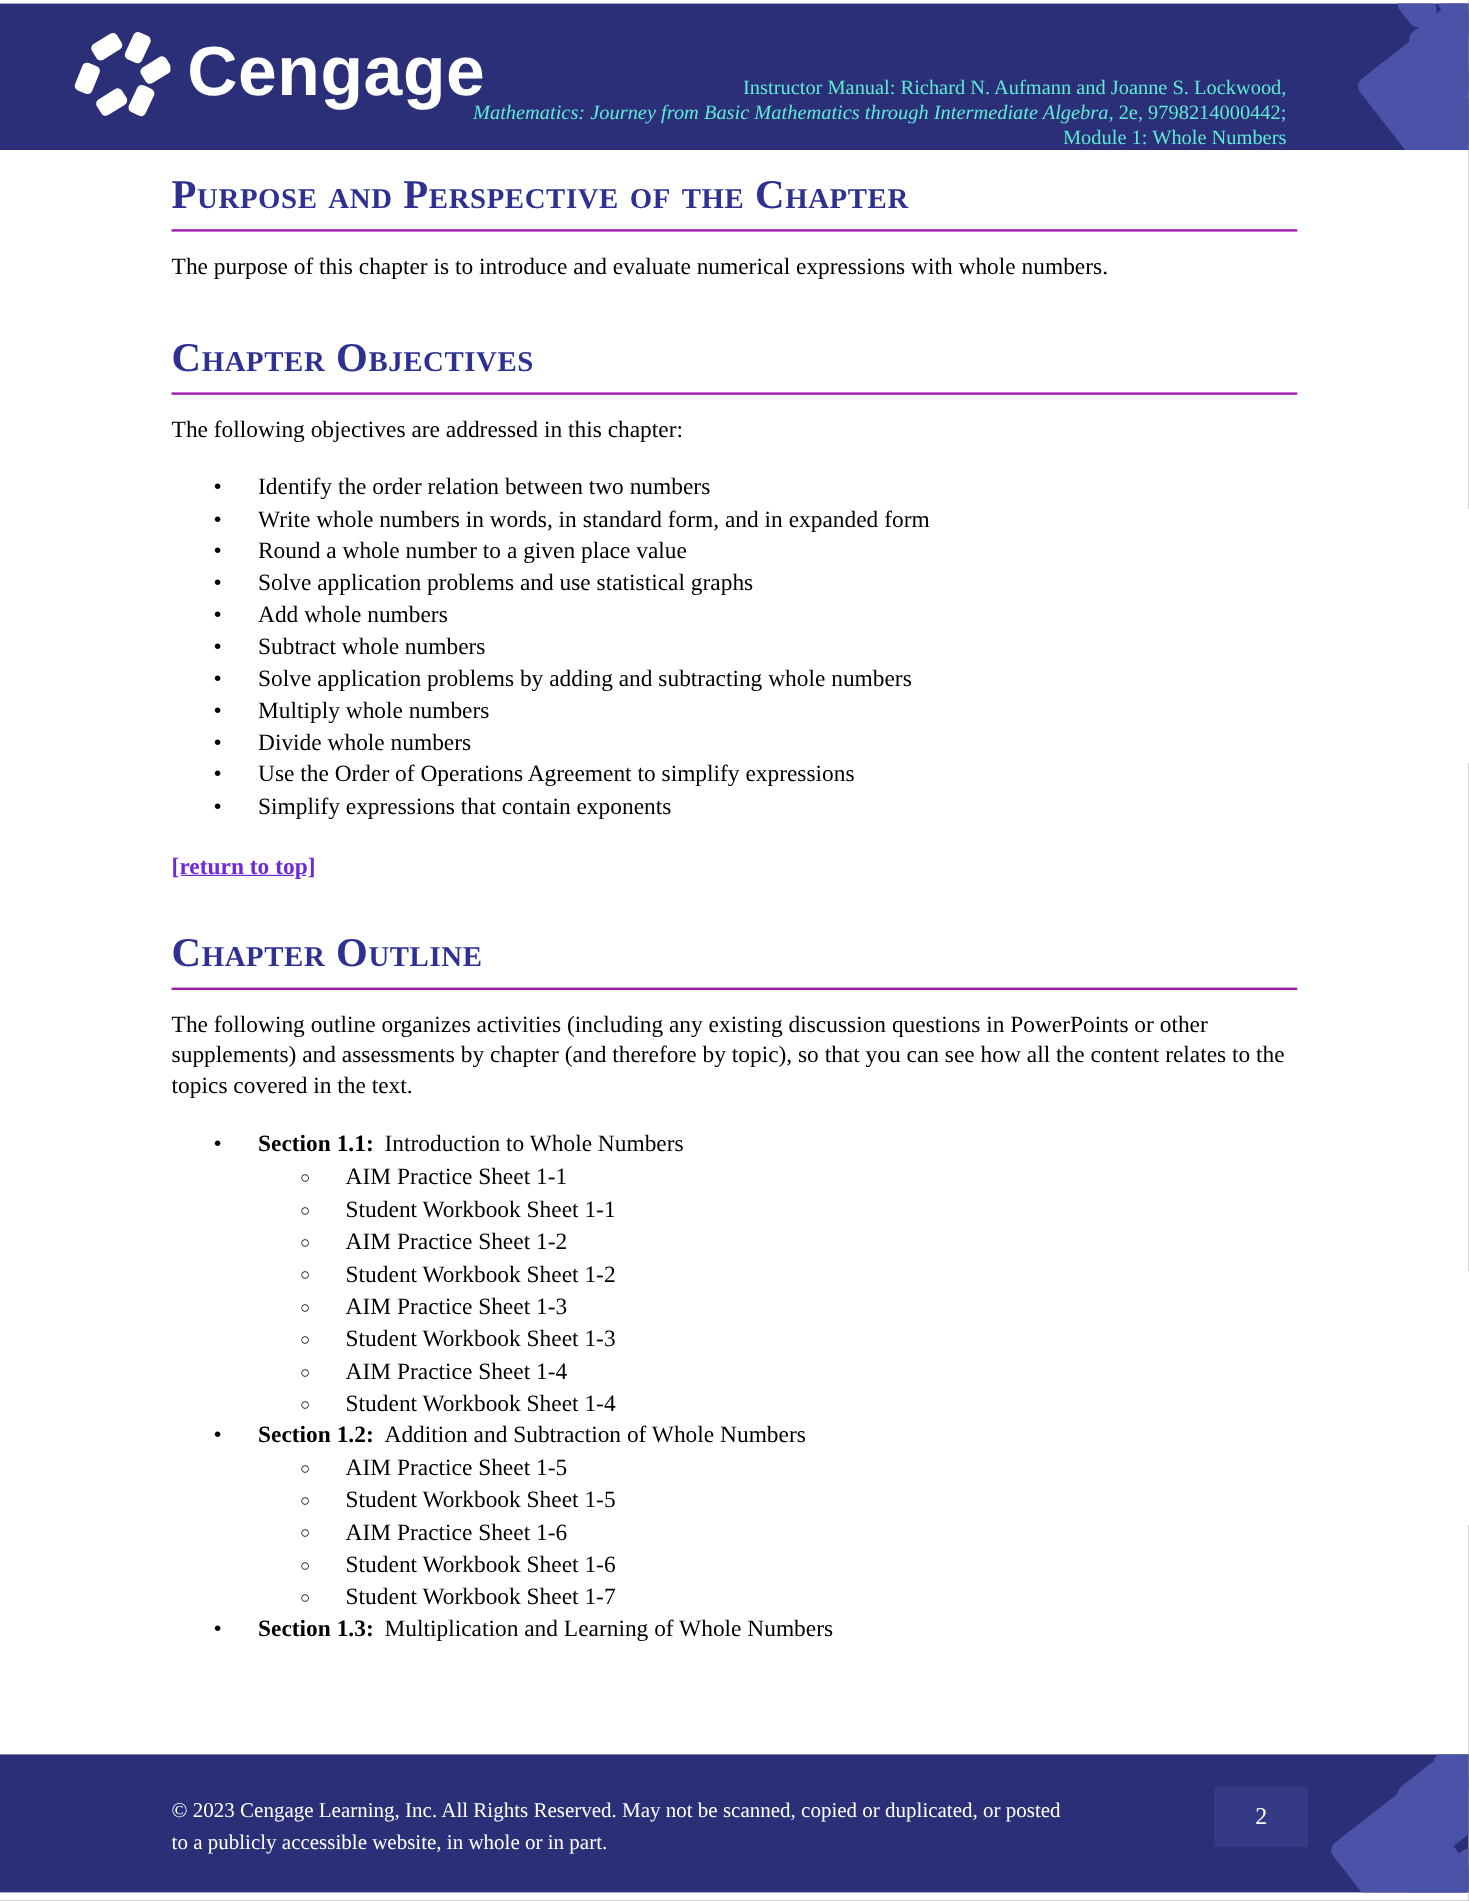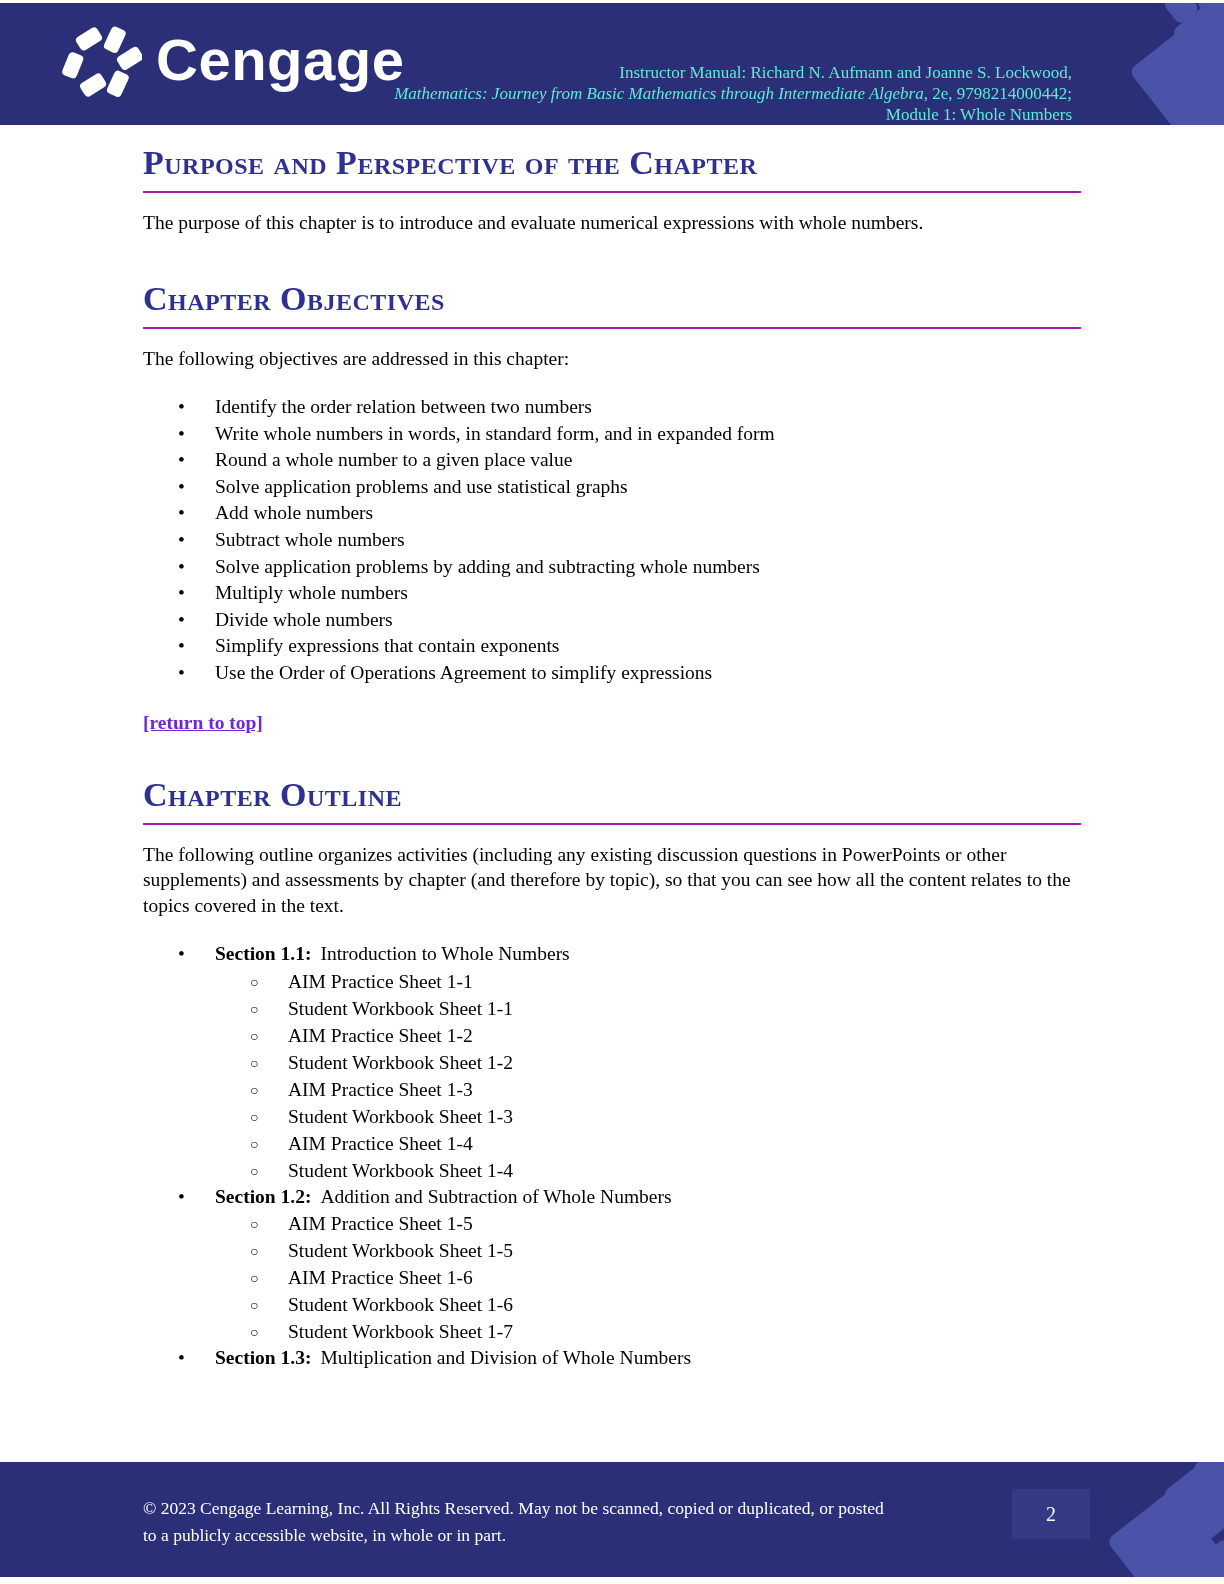--- a/index.html
+++ b/index.html
@@ -192,22 +192,22 @@
     <ul class="blist">
       <li>Identify the order relation between two numbers</li>
       <li>Write whole numbers in words, in standard form, and in expanded form</li>
       <li>Round a whole number to a given place value</li>
       <li>Solve application problems and use statistical graphs</li>
       <li>Add whole numbers</li>
       <li>Subtract whole numbers</li>
       <li>Solve application problems by adding and subtracting whole numbers</li>
       <li>Multiply whole numbers</li>
       <li>Divide whole numbers</li>
+      <li>Use the Order of Operations Agreement to simplify expressions</li>
       <li>Simplify expressions that contain exponents</li>
-      <li>Use the Order of Operations Agreement to simplify expressions</li>
     </ul>
 
     <a class="return-link" href="#">[return to top]</a>
 
     <h1 class="sec-heading" style="margin-top:41px;">Chapter Outline</h1>
     <p class="para">The following outline organizes activities (including any existing discussion questions in PowerPoints or other supplements) and assessments by chapter (and therefore by topic), so that you can see how all the content relates to the topics covered in the text.</p>
 
     <ul class="blist">
       <li>
         <span class="sec-label">Section 1.1:</span><span class="sec-title">Introduction to Whole Numbers</span>
@@ -226,21 +226,21 @@
         <span class="sec-label">Section 1.2:</span><span class="sec-title">Addition and Subtraction of Whole Numbers</span>
         <ul class="sublist">
           <li>AIM Practice Sheet 1-5</li>
           <li>Student Workbook Sheet 1-5</li>
           <li>AIM Practice Sheet 1-6</li>
           <li>Student Workbook Sheet 1-6</li>
           <li>Student Workbook Sheet 1-7</li>
         </ul>
       </li>
       <li>
-        <span class="sec-label">Section 1.3:</span><span class="sec-title">Multiplication and Division of Whole Numbers</span>
+        <span class="sec-label">Section 1.3:</span><span class="sec-title">Multiplication and Learning of Whole Numbers</span>
       </li>
     </ul>
 
   </div>
 
   <div class="band footer-band">
     <div class="deco" style="width:84px;height:100px;left:1128px;top:42px;transform:rotate(-38deg);"></div>
     <div class="deco" style="width:54px;height:66px;left:1176px;top:8px;transform:rotate(-38deg);"></div>
     <div class="deco" style="width:30px;height:38px;left:1200px;top:-8px;transform:rotate(-38deg);"></div>
     <div class="deco" style="width:70px;height:82px;left:1188px;top:88px;transform:rotate(-38deg);"></div>

